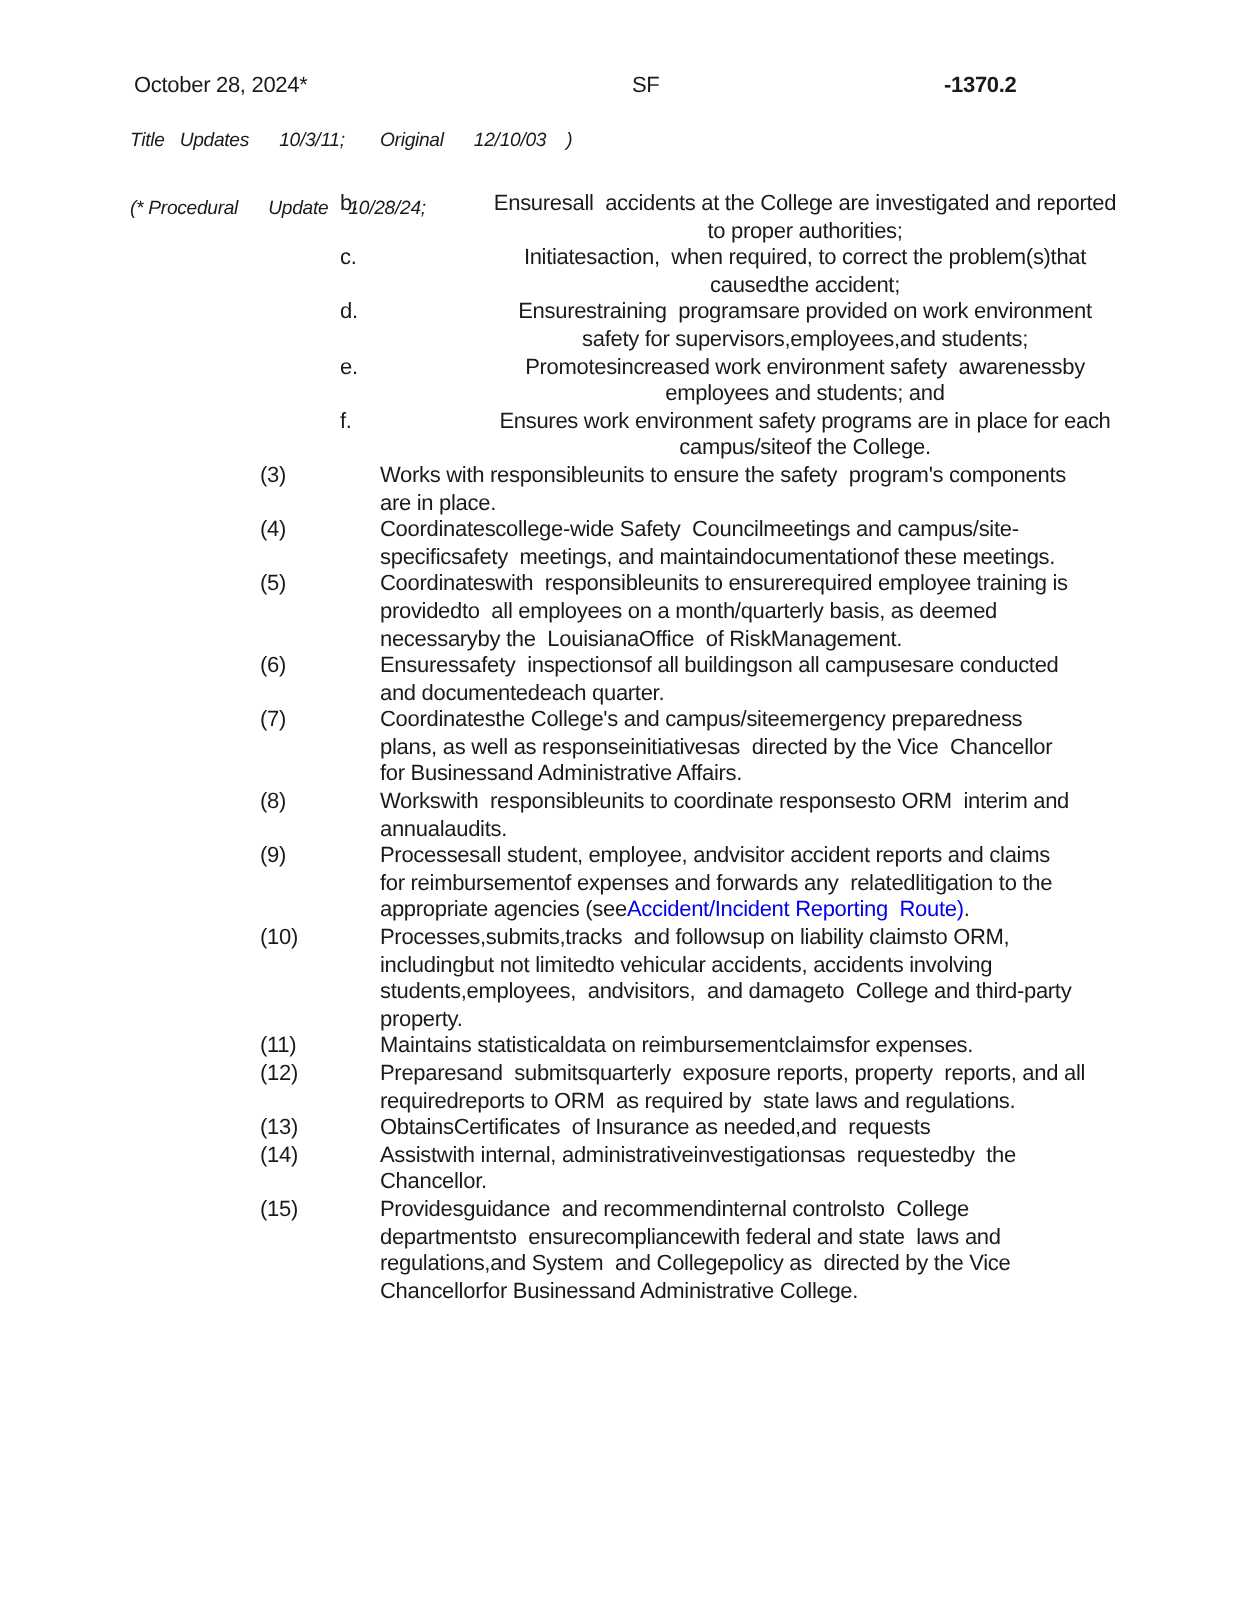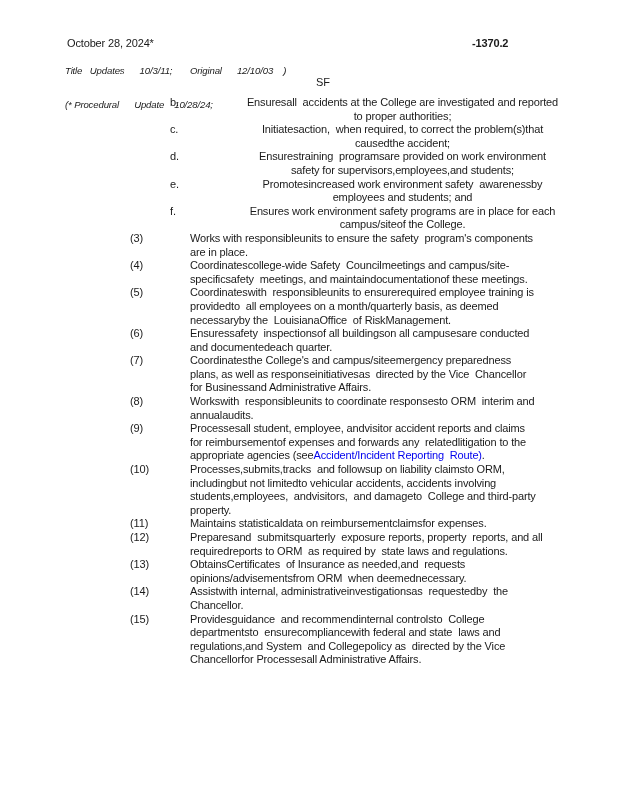--- a/index.html
+++ b/index.html
@@ -18,21 +18,21 @@
     letter-spacing: -0.15px;
   }
   .hdr {
     position: absolute;
     top: 37px;
     font-size: 11px;
     line-height: 13px;
     white-space: pre;
   }
   .hdr-date   { left: 67px; }
-  .hdr-code   { left: 316px; margin-top: 39px; }
+  .hdr-code   { left: 316px; }
   .hdr-policy { left: 472px; font-weight: bold; }
   .rev {
     position: absolute;
     left: 65px;
     font-style: italic;
     font-size: 9.6px;
     line-height: 12px;
     white-space: pre;
   }
   .rev-1 { top: 55px; margin-top: 44px; }
@@ -190,35 +190,34 @@
         <span class="label">(12)</span>
         <div class="lines">
           <div class="line">Preparesand  submitsquarterly  exposure reports, property  reports, and all</div>
           <div class="line">requiredreports to ORM  as required by  state laws and regulations.</div>
         </div>
       </div>
       <div class="item number">
         <span class="label">(13)</span>
         <div class="lines">
           <div class="line">ObtainsCertificates  of Insurance as needed,and  requests</div>
-          <div class="line">opinions/advisementsfrom ORM  when deemednecessary.</div>
         </div>
       </div>
       <div class="item number">
         <span class="label">(14)</span>
         <div class="lines">
           <div class="line">Assistwith internal, administrativeinvestigationsas  requestedby  the</div>
           <div class="line">Chancellor.</div>
         </div>
       </div>
       <div class="item number">
         <span class="label">(15)</span>
         <div class="lines">
           <div class="line">Providesguidance  and recommendinternal controlsto  College</div>
           <div class="line">departmentsto  ensurecompliancewith federal and state  laws and</div>
           <div class="line">regulations,and System  and Collegepolicy as  directed by the Vice</div>
-          <div class="line">Chancellorfor Processesall Administrative Affairs.</div>
+          <div class="line">Chancellorfor Businessand Administrative College.</div>
         </div>
       </div>
     </div>
 
   <div class="page-number">3</div>
 </div>
 
 </body></html>

